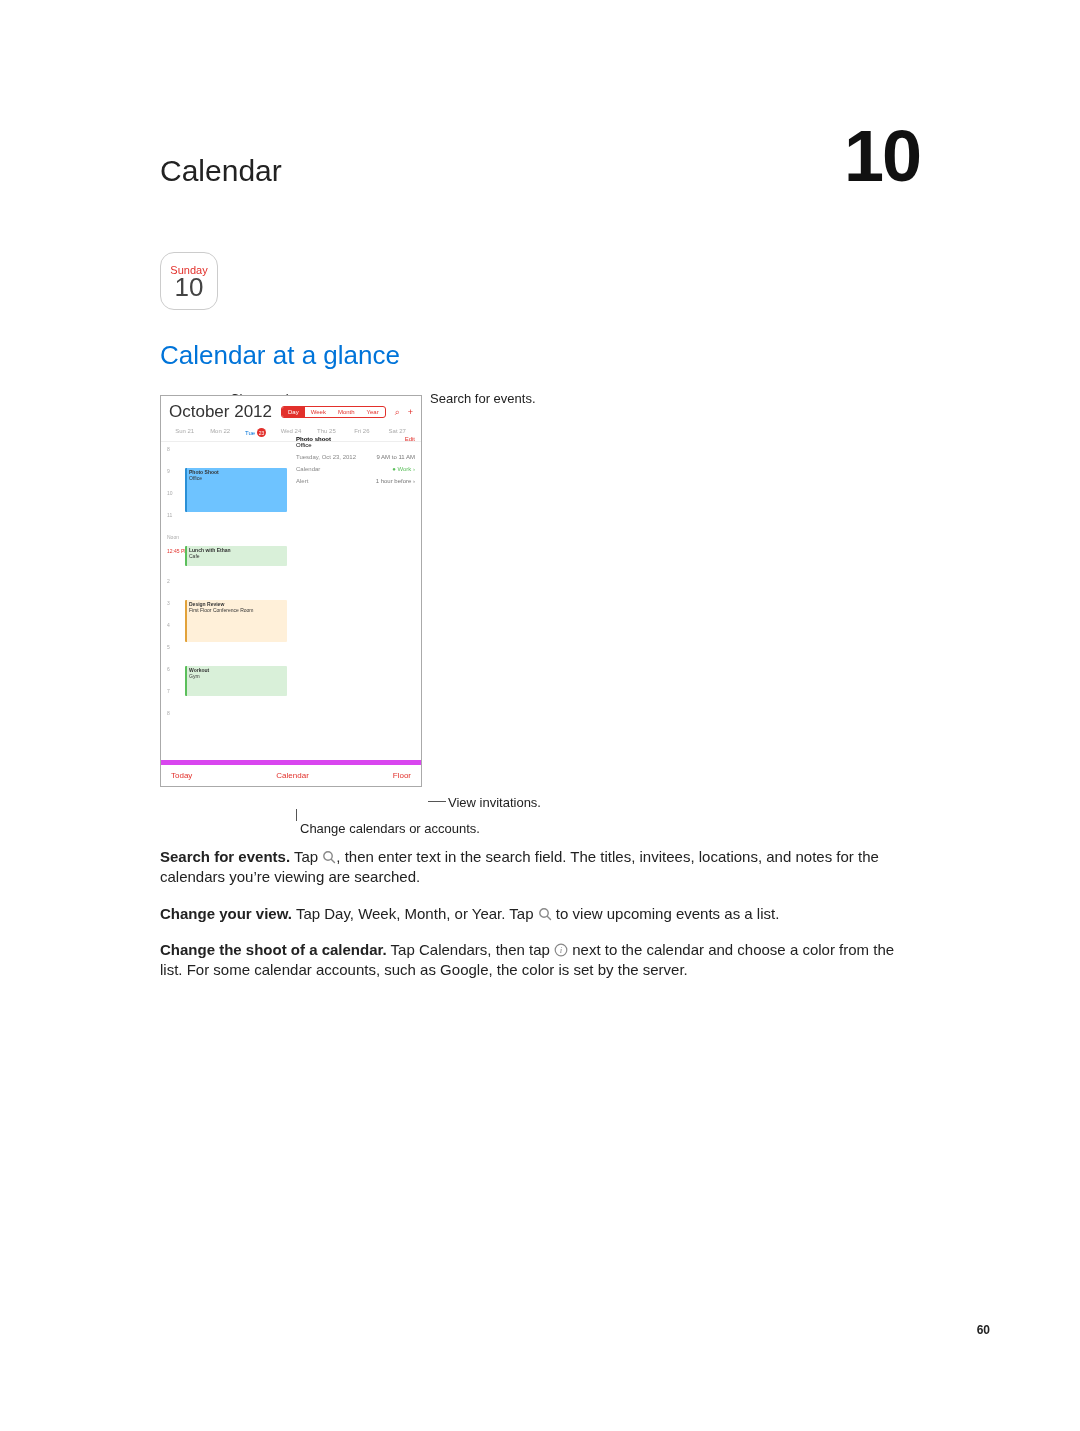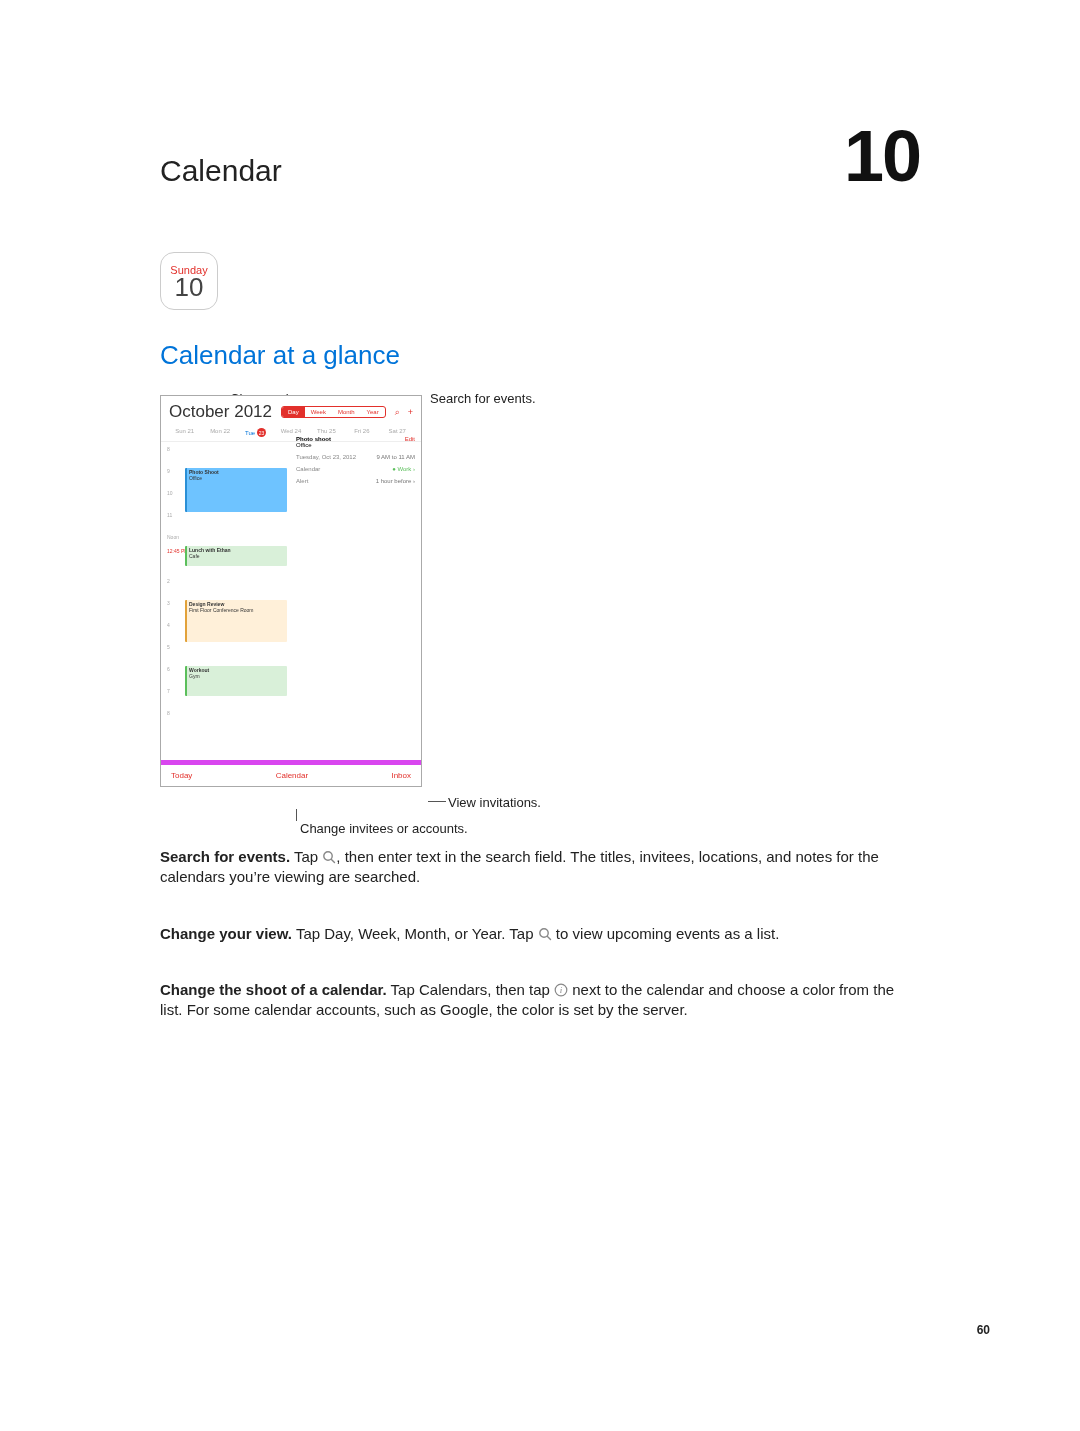--- a/index.html
+++ b/index.html
@@ -30,21 +30,21 @@
   .hour{position:absolute;left:6px;font-size:5px;color:#aaa}
   .evt{position:absolute;border-left:2px solid;border-radius:1px;padding:1px 2px;font-size:5px;color:#333;overflow:hidden}
   .evt .t{font-weight:700}
   .detail{position:absolute;left:135px;top:40px;right:6px;font-size:6px;color:#555}
   .detail .hdr{display:flex;justify-content:space-between;color:#000}
   .detail .hdr .edit{color:#e2302b}
   .detail .row{display:flex;justify-content:space-between;margin-top:6px;color:#888}
   .detail .row .r{color:#777}
   .detail .row .wk{color:#5bbf5b}
   .bottombar{position:absolute;bottom:0;left:0;right:0;display:flex;justify-content:space-between;padding:6px 10px;border-top:5px solid #d946ef;color:#e2302b;font-size:8px}
-  .para{font-size:15px;line-height:1.35;margin-top:36px;color:#222}
+  .para{font-size:15px;line-height:1.35;margin-top:16px;color:#222}
   .para b{font-weight:600}
   .inline-icon{display:inline-block;vertical-align:-2px}
   .pagenum{position:absolute;right:90px;bottom:50px;font-size:12px;font-weight:700;color:#222}
 </style>
 </head>
 <body>
 
 <div class="page">
 
   <div class="chapter-head">
@@ -145,31 +145,31 @@
           </div>
         <div class="row">
             <span>Alert</span>
             <span class="r">1 hour before  ›</span>
           </div>
       </div>
 
       <div class="bottombar">
         <span>Today</span>
         <span>Calendar</span>
-        <span>Inbox</span>
+        <span>Floor</span>
       </div>
     </div>
 
     <div class="callout" style="left:288px;top:400px">
       <span style="position:absolute;left:-20px;top:6px;width:18px;height:1px;background:#555"></span>
       <span>View invitations.</span>
     </div>
     <div class="callout" style="left:140px;top:426px">
       <div class="tick" style="left:-4px;top:-12px;height:12px"></div>
-      <span>Change invitees or accounts.</span>
+      <span>Change calendars or accounts.</span>
     </div>
   </div>
 
   <div class="para" style="margin-top:60px">
     <b>Search for events.</b><span> Tap </span><svg class="inline-icon" width="14" height="14" viewBox="0 0 14 14">
         <circle cx="6" cy="6" r="4.2" fill="none" stroke="#888" stroke-width="1.4"></circle>
         <line x1="9.2" y1="9.2" x2="12.5" y2="12.5" stroke="#888" stroke-width="1.4" stroke-linecap="round"></line>
       </svg><span>, then enter text in the search field. The titles, invitees, locations, and notes for the calendars you’re viewing are searched.</span>
   </div>
 

